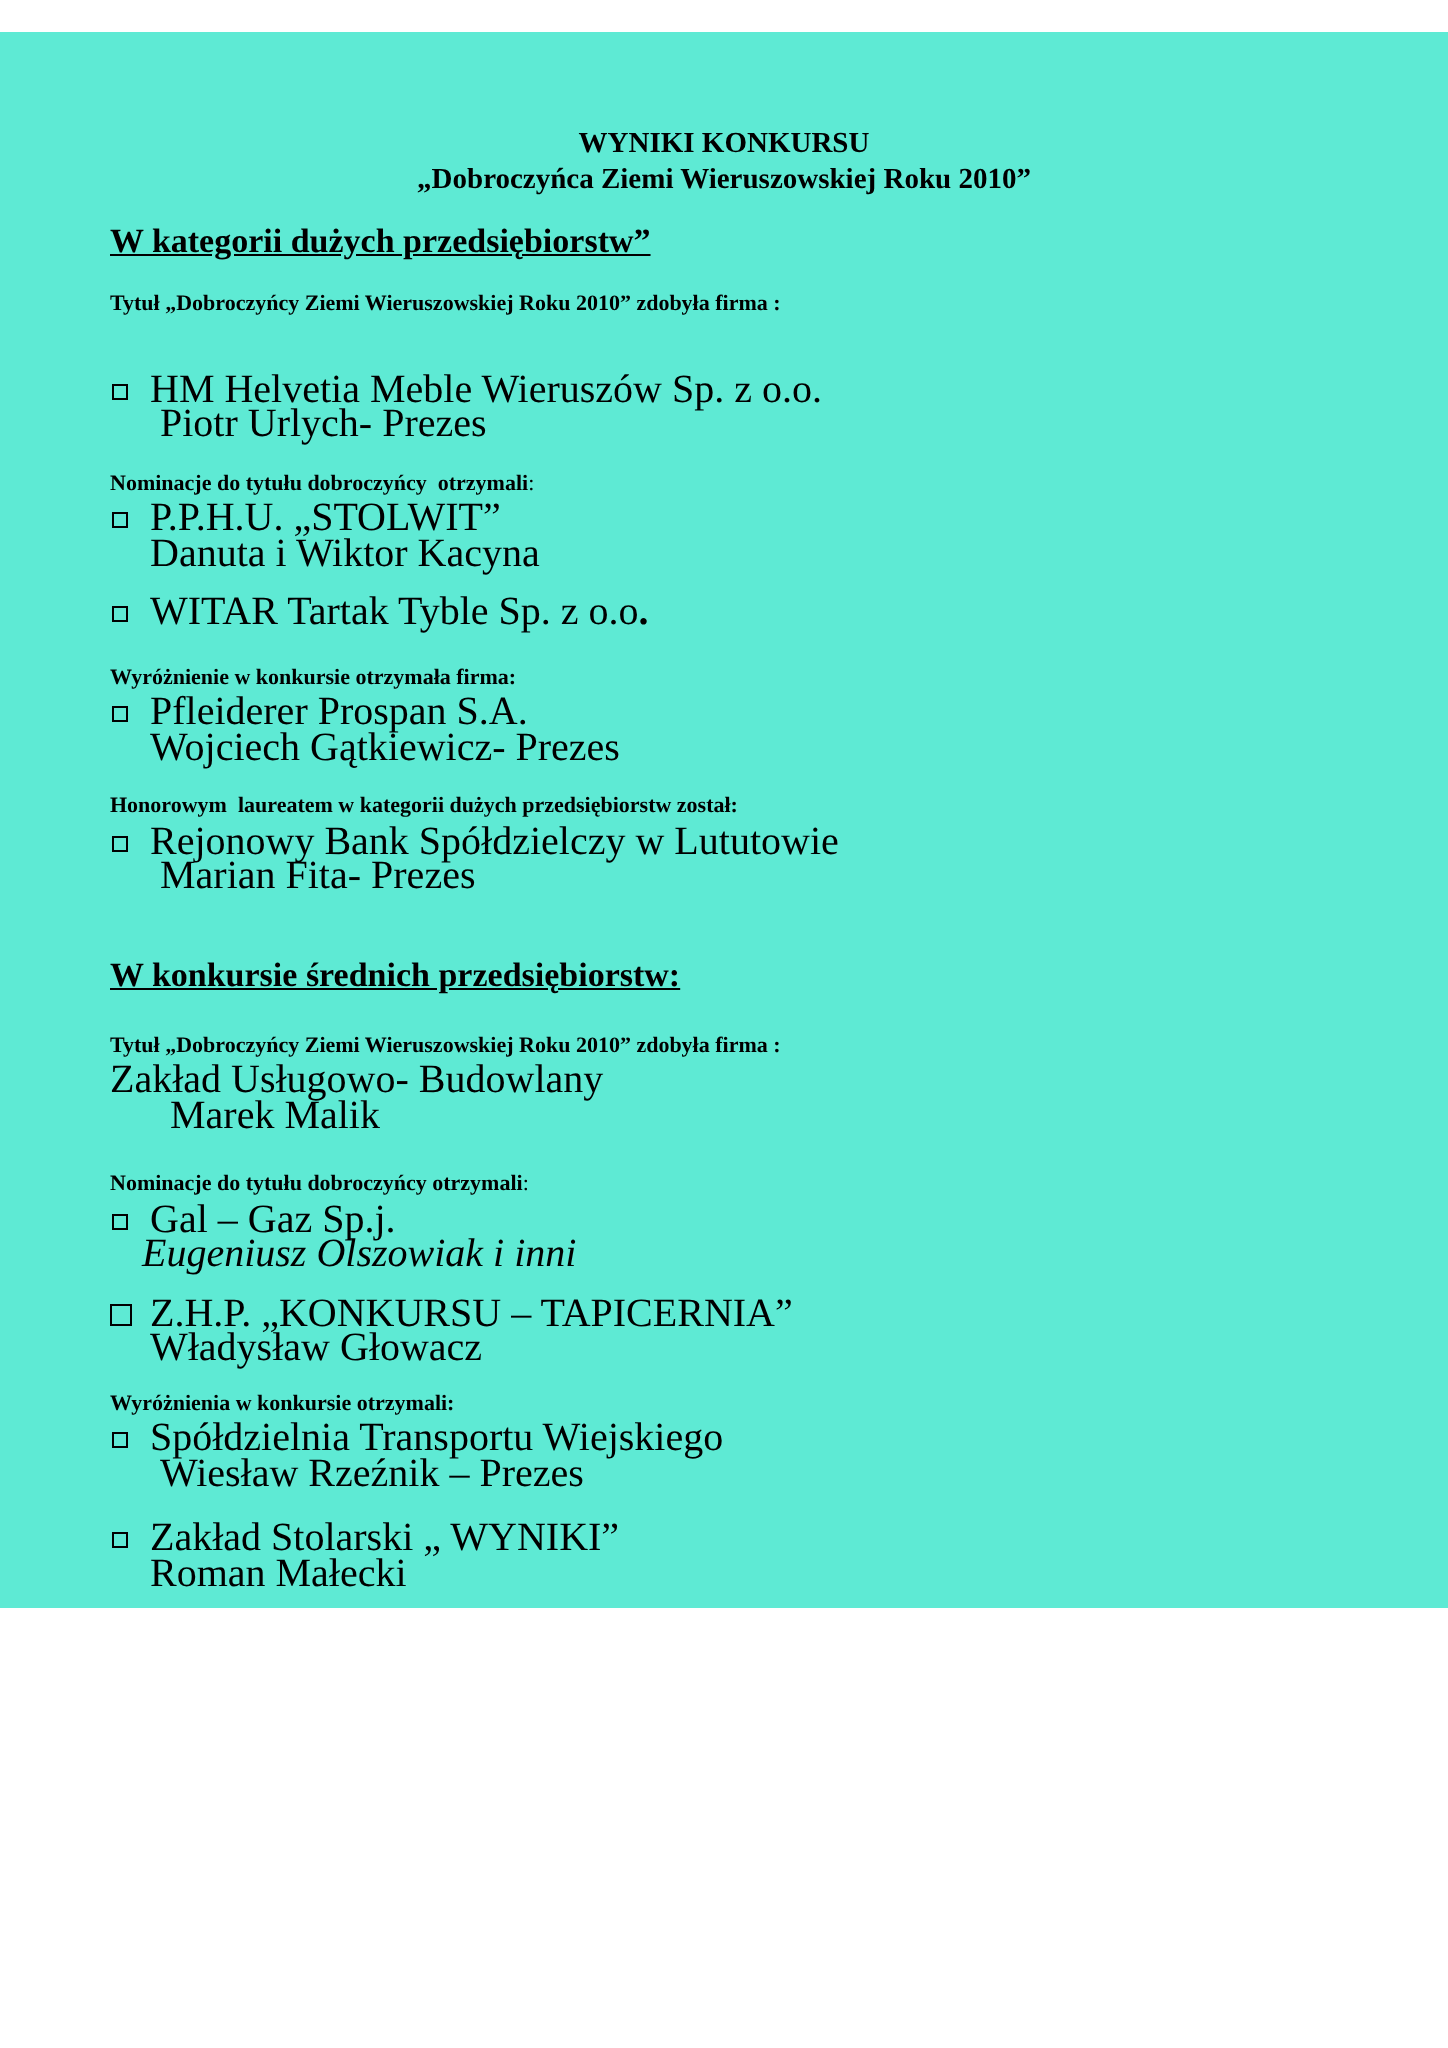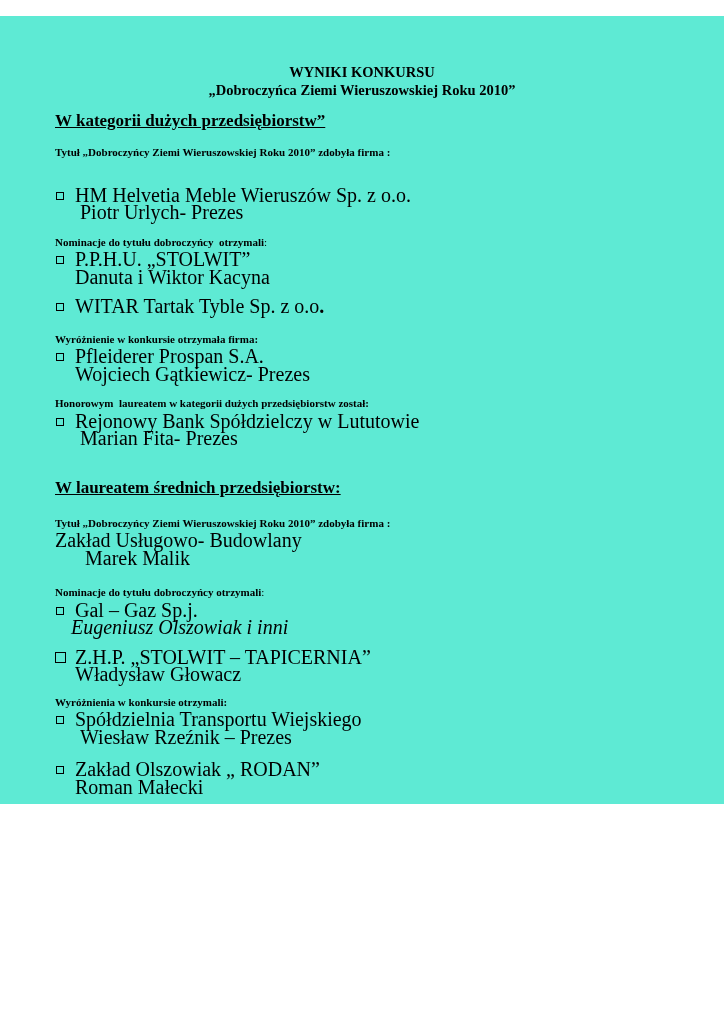--- a/index.html
+++ b/index.html
@@ -117,54 +117,54 @@
     </div>
 
     <p class="label" style="margin-top:12px">Honorowym  laureatem w kategorii dużych przedsiębiorstw został:</p>
 
     <div class="bullet-item">
       <span class="bullet"></span>
       <div class="line">Rejonowy Bank Spółdzielczy w Lututowie</div>
       <div class="line"> Marian Fita- Prezes</div>
     </div>
 
-    <h1 class="section-heading" style="margin-top:29px">W laureatem średnich przedsiębiorstw:</h1>
+    <h1 class="section-heading" style="margin-top:29px">W konkursie średnich przedsiębiorstw:</h1>
 
     <p class="label" style="margin-top:16px">Tytuł „Dobroczyńcy Ziemi Wieruszowskiej Roku 2010” zdobyła firma :</p>
 
     <div class="plain-group">
       <div class="line">Zakład Usługowo- Budowlany</div>
       <div class="line indent-30">Marek Malik</div>
     </div>
 
     <p class="label" style="margin-top:17px"><span class="bold">Nominacje do tytułu dobroczyńcy otrzymali</span><span class="regular">:</span></p>
 
     <div class="bullet-item">
       <span class="bullet"></span>
       <div class="line">Gal – Gaz Sp.j.</div>
       <div class="line nudge-left">Eugeniusz Olszowiak i inni</div>
     </div>
 
     <div class="bullet-item" style="margin-top:12px">
       <span class="bullet big"></span>
-      <div class="line">Z.H.P. „STOLWIT – TAPICERNIA”</div>
+      <div class="line">Z.H.P. „KONKURSU – TAPICERNIA”</div>
       <div class="line">Władysław Głowacz</div>
     </div>
 
     <p class="label" style="margin-top:10px">Wyróżnienia w konkursie otrzymali:</p>
 
     <div class="bullet-item">
       <span class="bullet"></span>
       <div class="line">Spółdzielnia Transportu Wiejskiego</div>
       <div class="line"> Wiesław Rzeźnik – Prezes</div>
     </div>
 
     <div class="bullet-item" style="margin-top:15px">
       <span class="bullet"></span>
-      <div class="line">Zakład Olszowiak „ RODAN”</div>
+      <div class="line">Zakład Stolarski „ WYNIKI”</div>
       <div class="line">Roman Małecki</div>
     </div>
 
     <div class="plain-group" style="margin-top:15px">
       <div class="line indent-18"> Lechosław Jeżykowski</div>
     </div>
 
   </div>
 </div>
 

